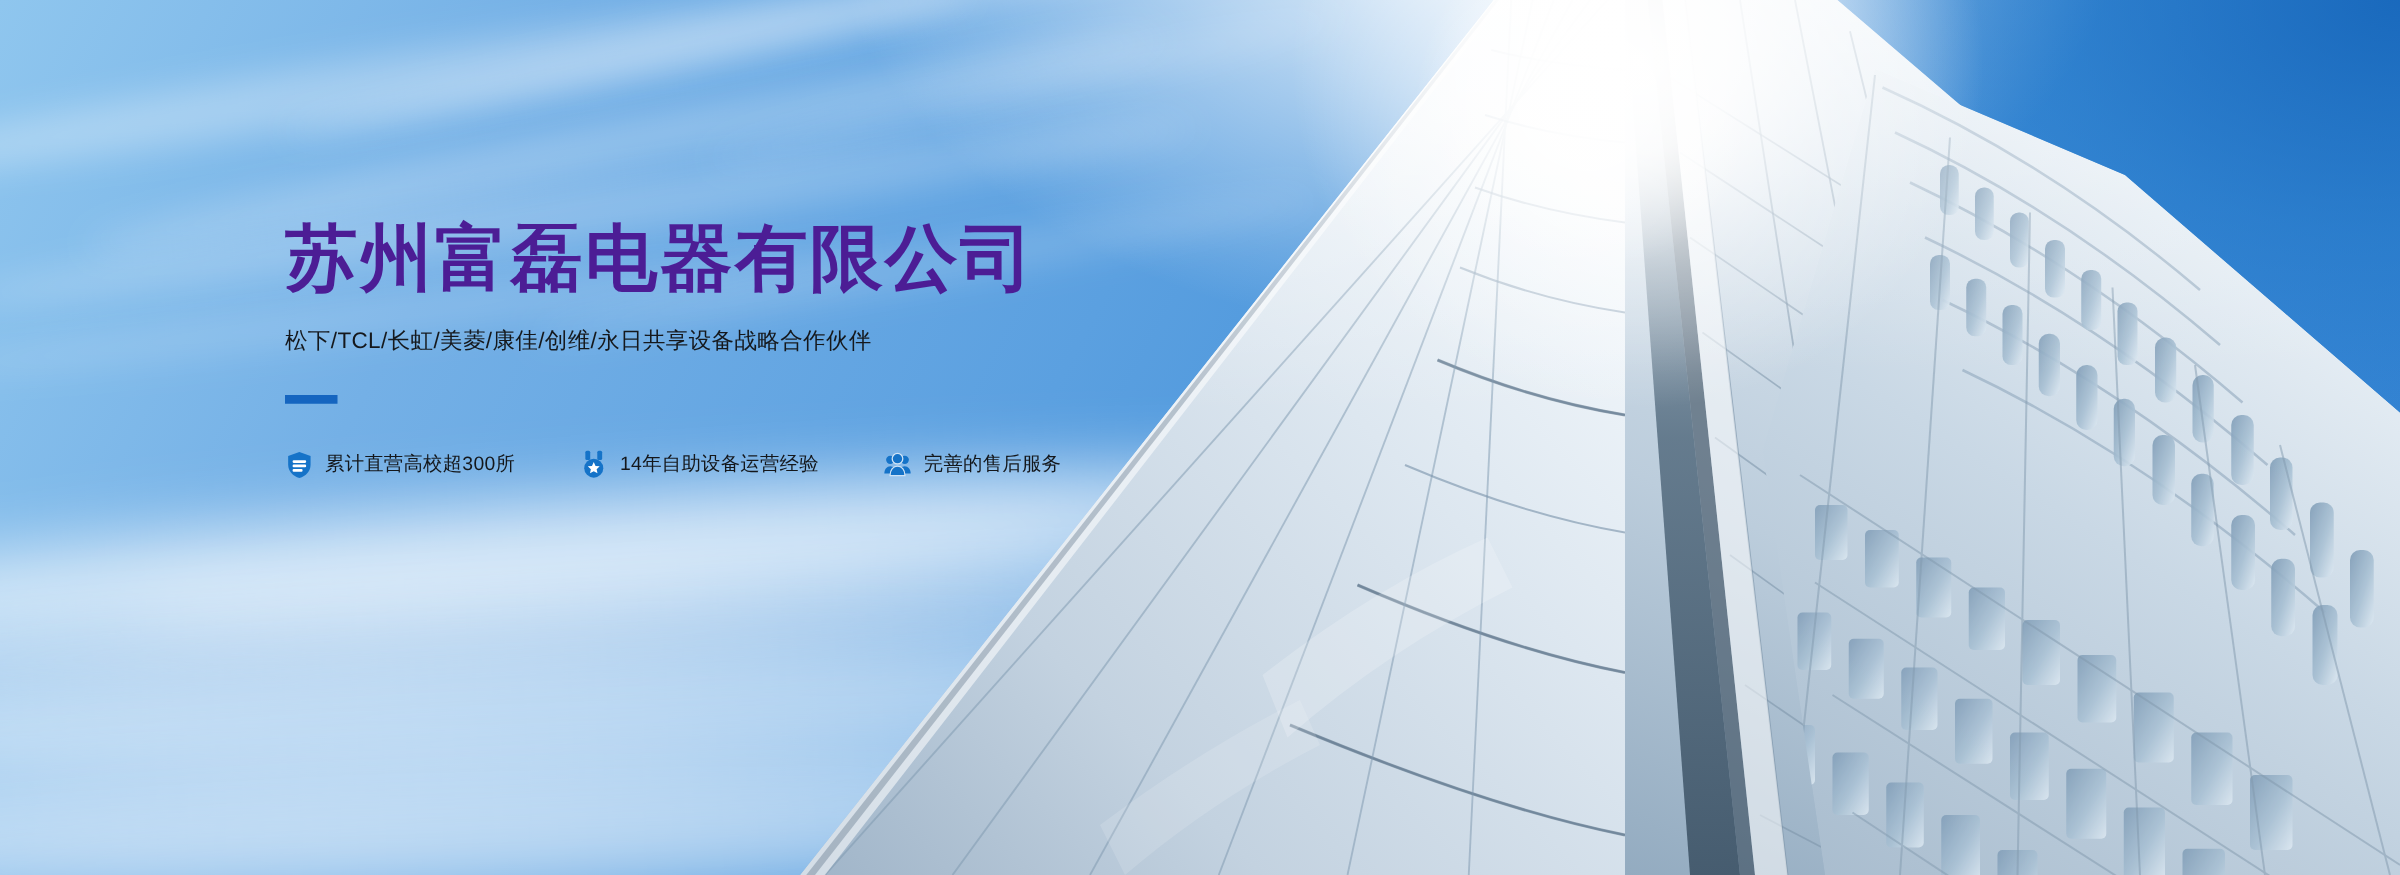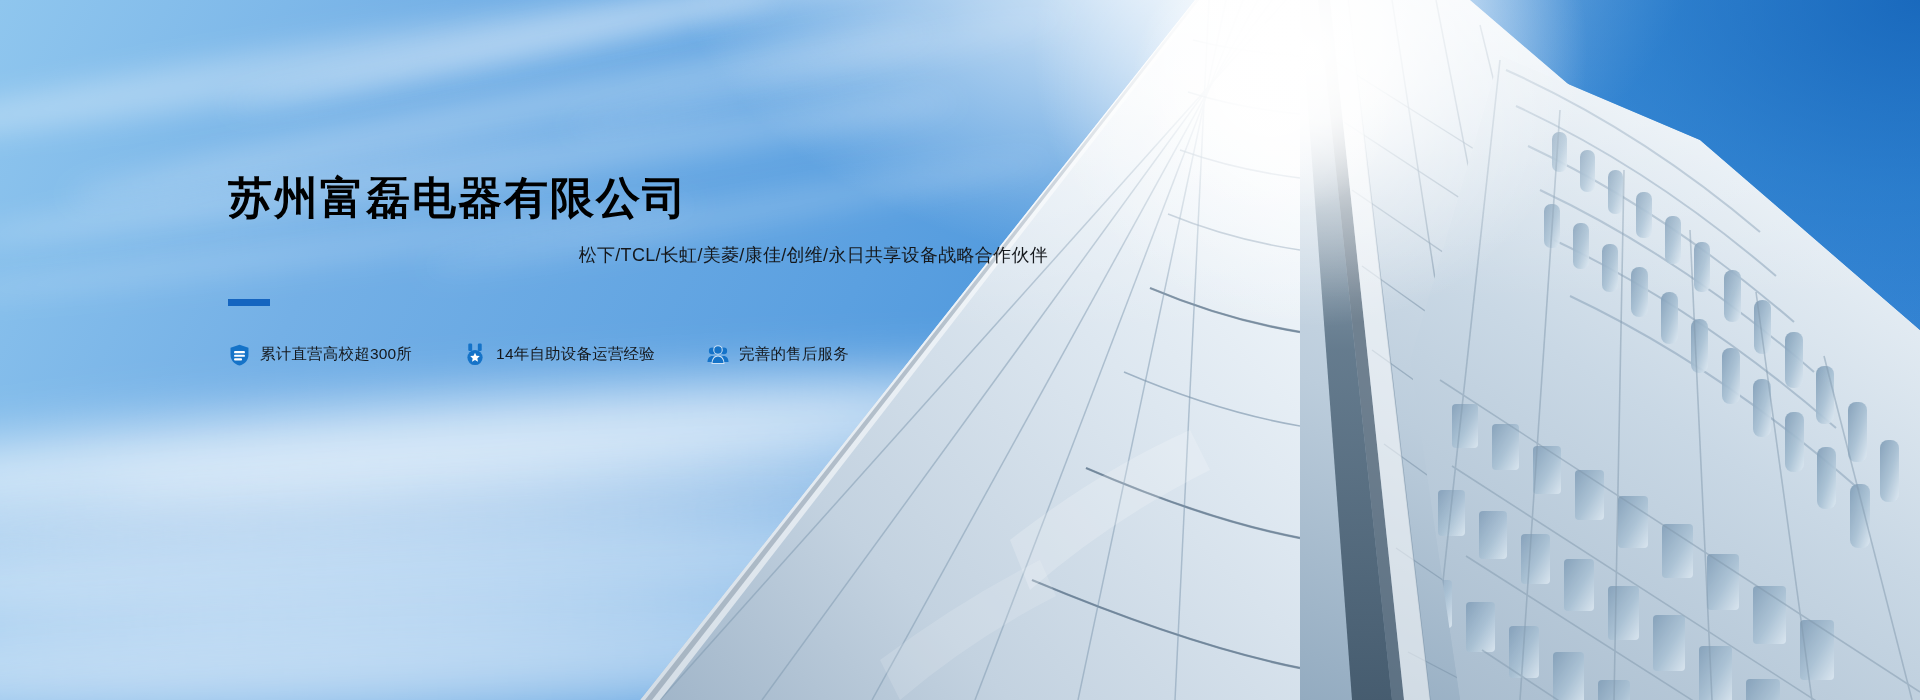--- a/index.html
+++ b/index.html
@@ -67,35 +67,34 @@
   }
 
   
   .content {
     position:absolute;
     left:228px;
     top:172px;
     width:820px;
   }
   .title {
-    font-size:44px;
+    font-size:58px;
     font-weight:bold;
-    color:#000000;
+    color:#4c1d95;
     letter-spacing:2px;
     line-height:1.2;
     white-space:nowrap;
   }
   .sub {
     margin-top:14px;
     font-size:18px;
     color:#15181c;
     line-height:1.78;
     letter-spacing:0.3px;
     white-space:nowrap;
-    text-align:right;
   }
   .sub-line { display:block; }
 
   .divider {
     margin-top:28px;
     width:42px;
     height:7px;
     background:#1565c0;
   }
 

